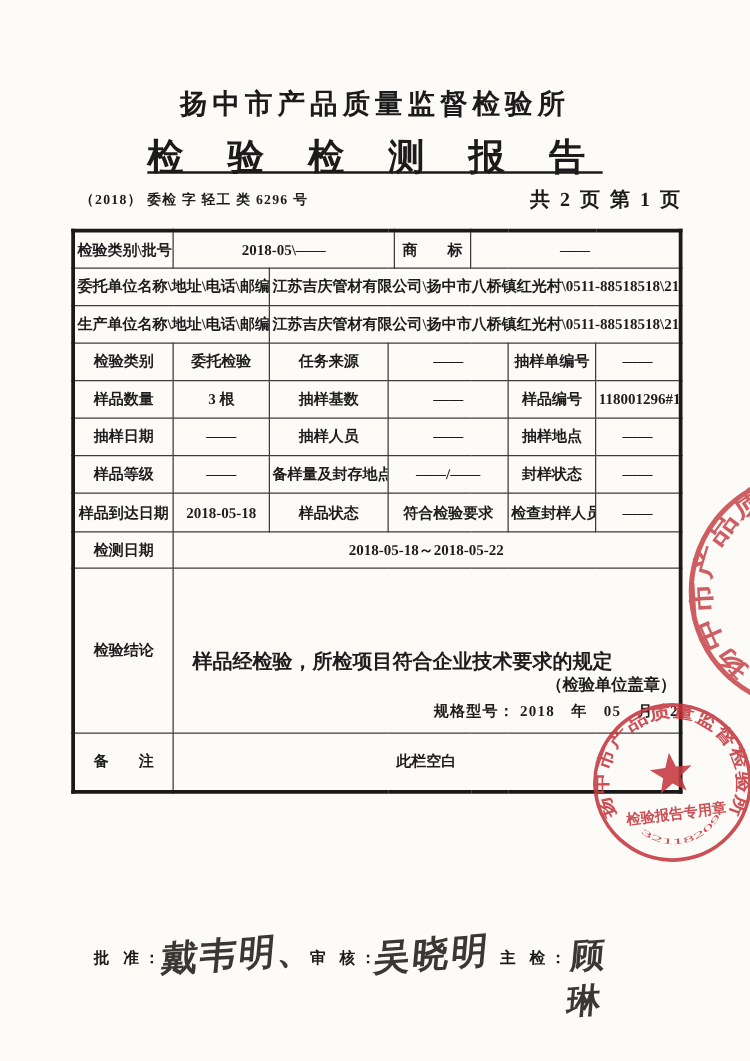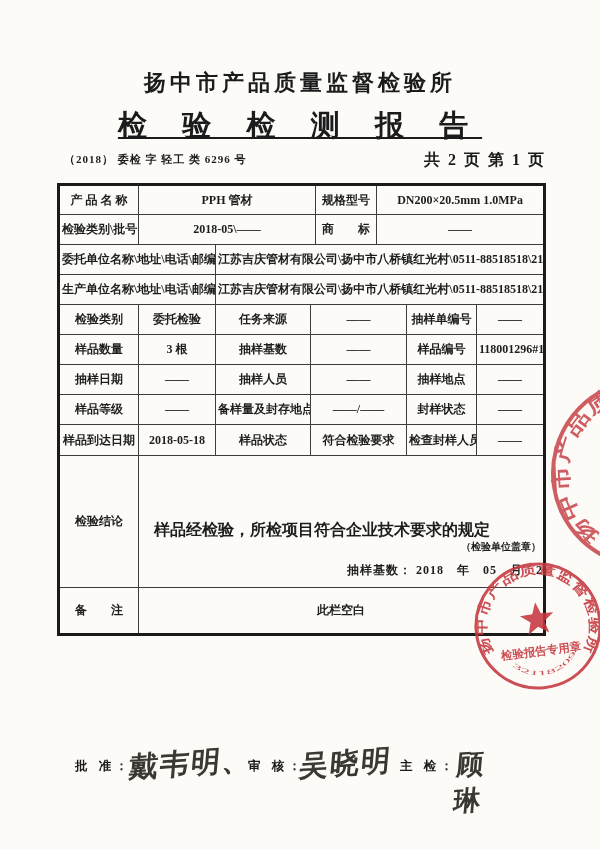--- a/index.html
+++ b/index.html
@@ -25,21 +25,21 @@
     font-size:12px;font-weight:600;text-align:center;vertical-align:middle;
     padding:0 2px;overflow:hidden;white-space:nowrap;color:#1d1d1d;
   }
   td.small{font-size:10.5px;letter-spacing:0;}
   td.tiny{font-size:9px;}
   td.left{text-align:left;padding-left:12px;}
   td.spec{font-size:10.5px;}
   .cell-conclusion{position:relative;text-align:left;vertical-align:top;}
   .conclusion-text{padding:17px 8px 0 13px;font-size:16px;font-weight:600;
     white-space:normal;text-align:left;}
-  .seal-note{position:absolute;right:2px;top:84px;font-size:10px;font-weight:600;}
+  .seal-note{position:absolute;right:2px;top:84px;font-size:13px;font-weight:600;}
   .issue-line{position:absolute;left:208px;top:106px;font-size:12px;font-weight:600;
     letter-spacing:1px;white-space:nowrap;}
   
   .stamp{pointer-events:none;}
   #stamp-main{left:468px;top:556px;width:140px;height:140px;
     transform:rotate(-7deg);opacity:.88;}
   #stamp-edge{left:541px;top:368px;width:210px;height:210px;
     transform:rotate(-30deg);opacity:.8;}
   
   .sig-row{left:57px;top:742px;width:500px;height:60px;}
@@ -61,26 +61,20 @@
     <col style="width:80px">
       <col style="width:77px">
       <col style="width:95px">
       <col style="width:5px">
     <col style="width:61px">
       <col style="width:30px">
       <col style="width:70px">
       <col style="width:68px">
   </colgroup>
   <tbody>
-      <tr style="height:30px">
-    <td>产 品 名 称</td>
-    <td colspan="3">PPH 管材</td>
-    <td>规格型号</td>
-    <td colspan="3" class="spec">DN200×20.5mm 1.0MPa</td>
-  </tr>
   <tr style="height:30px">
     <td>检验类别\批号</td>
     <td colspan="3">2018-05\——</td>
     <td>商　　标</td>
     <td colspan="3">——</td>
   </tr>
   <tr style="height:30px">
     <td colspan="2" class="small">委托单位名称\地址\电话\邮编</td>
     <td colspan="6" class="small left">江苏吉庆管材有限公司\扬中市八桥镇红光村\0511-88518518\212217</td>
   </tr>
@@ -121,27 +115,31 @@
     <td>——</td>
   </tr>
   <tr style="height:31px">
     <td class="small">样品到达日期</td>
     <td>2018-05-18</td>
     <td>样品状态</td>
     <td colspan="3">符合检验要求</td>
     <td class="small">检查封样人员</td>
     <td>——</td>
   </tr>
+  <tr style="height:29px">
+    <td>检测日期</td>
+    <td colspan="7">2018-05-18～2018-05-22</td>
+  </tr>
   <tr style="height:132px">
     <td>检验结论</td>
     <td colspan="7" class="cell-conclusion">
       <div class="conclusion-text">样品经检验，所检项目符合企业技术要求的规定</div>
       <span class="seal-note">（检验单位盖章）</span>
       <div class="issue-line">
-        <span>抽样基数：</span>
+        <span>规格型号：</span>
         <span>2018　年　05　月　23　日</span>
       </div>
     </td>
   </tr>
   <tr style="height:47px">
     <td>备　　注</td>
     <td colspan="7" class="left">此栏空白</td>
   </tr>
 </tbody>
   </table>

